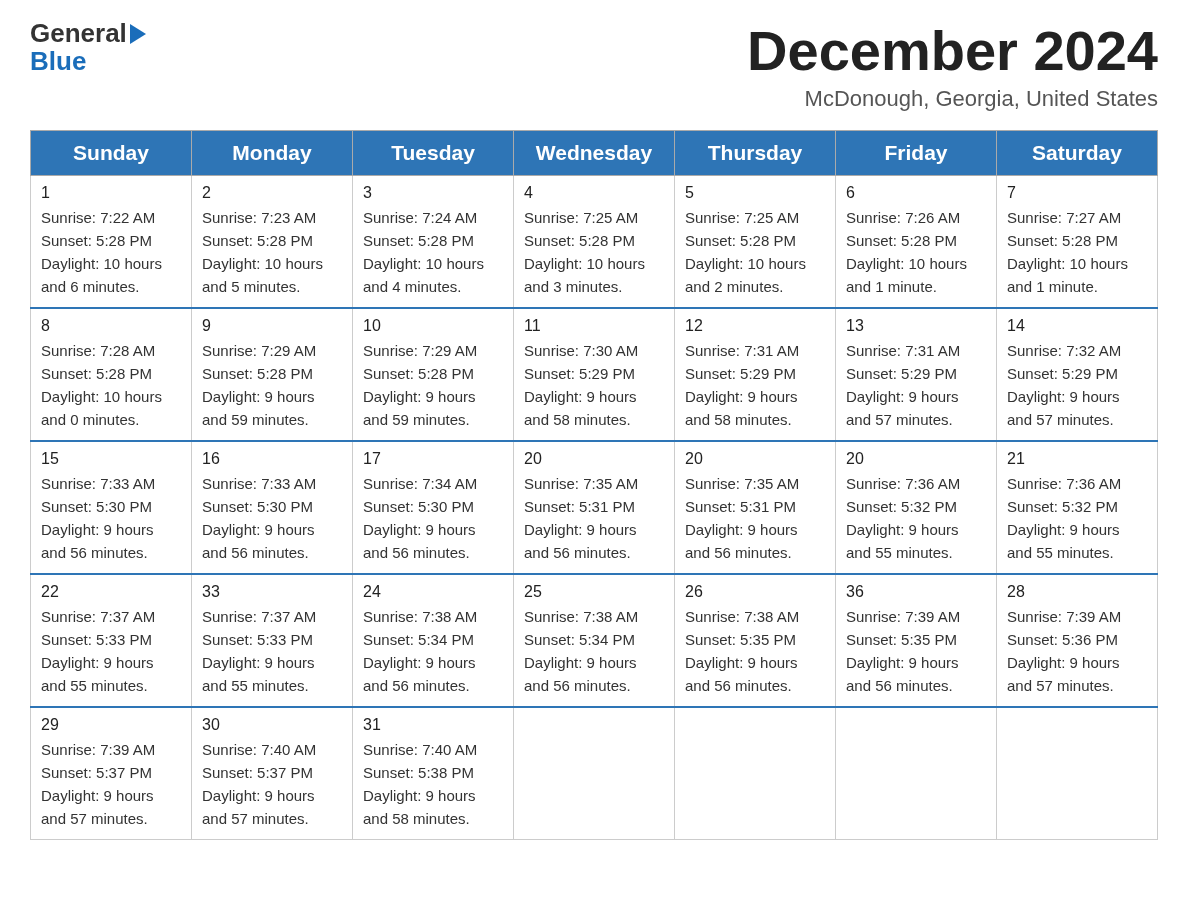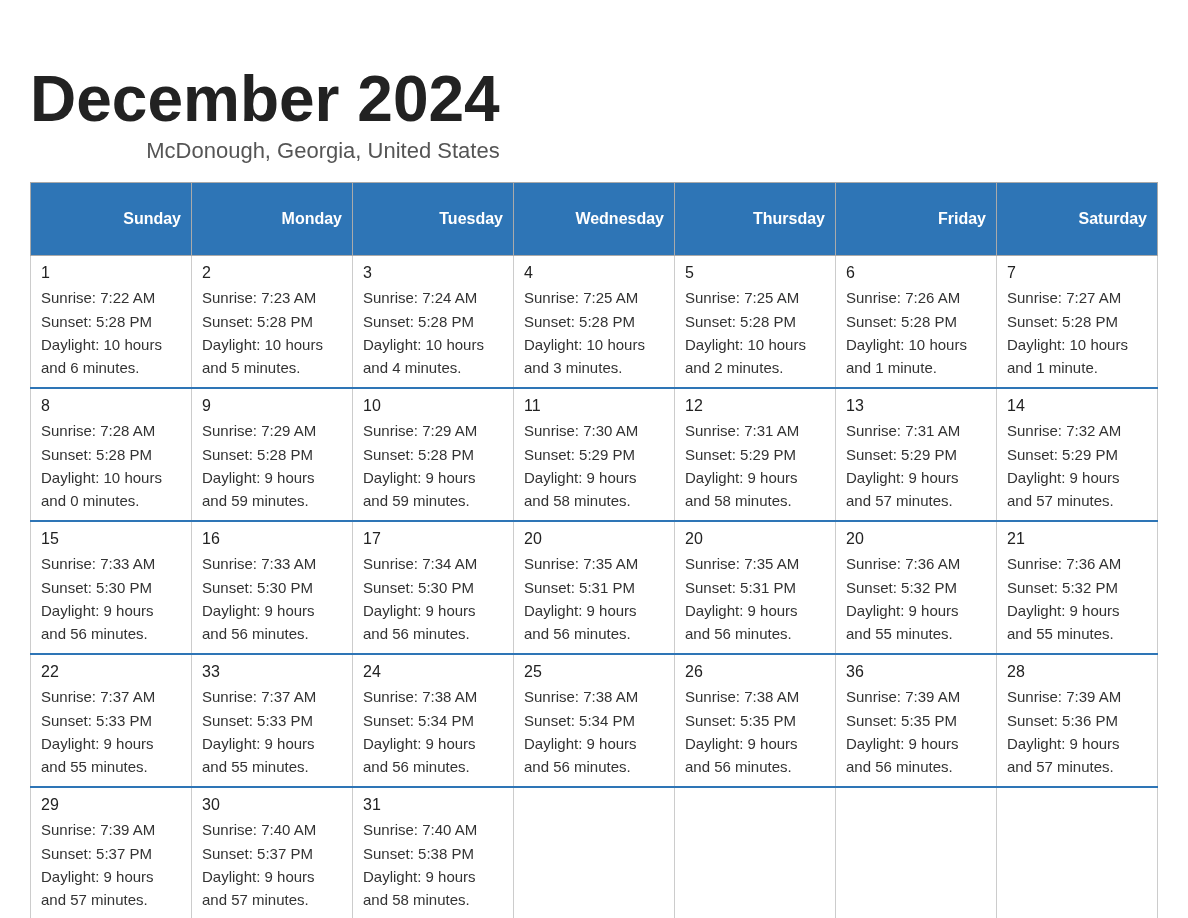--- a/index.html
+++ b/index.html
@@ -45,43 +45,42 @@
       border-top: 10px solid transparent;
       border-bottom: 10px solid transparent;
       border-left: 16px solid #1a6dba;
       margin-left: 3px;
       margin-bottom: -2px;
     }
     .title-block {
       text-align: right;
     }
     .main-title {
-      font-size: 64px;
+      font-size: 56px;
       font-weight: bold;
       color: #222;
       line-height: 1.1;
-      margin-top: 44px;
     }
     .subtitle {
       font-size: 22px;
       color: #555;
       margin-top: 4px;
     }
     .calendar {
       width: 100%;
       border-collapse: collapse;
       border: 1px solid #aaa;
     }
     .calendar th {
       background-color: #2e75b6;
       color: #fff;
-      font-size: 16px;
-      font-weight: bold;
-      padding: 27px 10px;
-      text-align: right;
+      font-size: 21px;
+      font-weight: bold;
+      padding: 10px 10px;
+      text-align: center;
       border: 1px solid #aaa;
     }
     .calendar td {
       vertical-align: top;
       padding: 8px 10px;
       border: 1px solid #ccc;
       border-bottom: 2px solid #2e75b6;
       font-size: 13px;
       color: #222;
       width: calc(100% / 7);
@@ -102,20 +101,26 @@
       color: #333;
     }
     .empty-cell {
       background: #fff;
     }
   </style>
 </head>
 <body>
 
 <div class="header">
+  <div class="logo">
+    <div class="logo-text">
+      <div class="logo-line1">General<span class="logo-arrow"></span></div>
+      <div class="logo-line2">Blue</div>
+    </div>
+  </div>
   <div class="title-block">
     <div class="main-title">December 2024</div>
     <div class="subtitle">McDonough, Georgia, United States</div>
   </div>
 </div>
 
 <table class="calendar">
   <thead>
     <tr>
       <th>Sunday</th>

